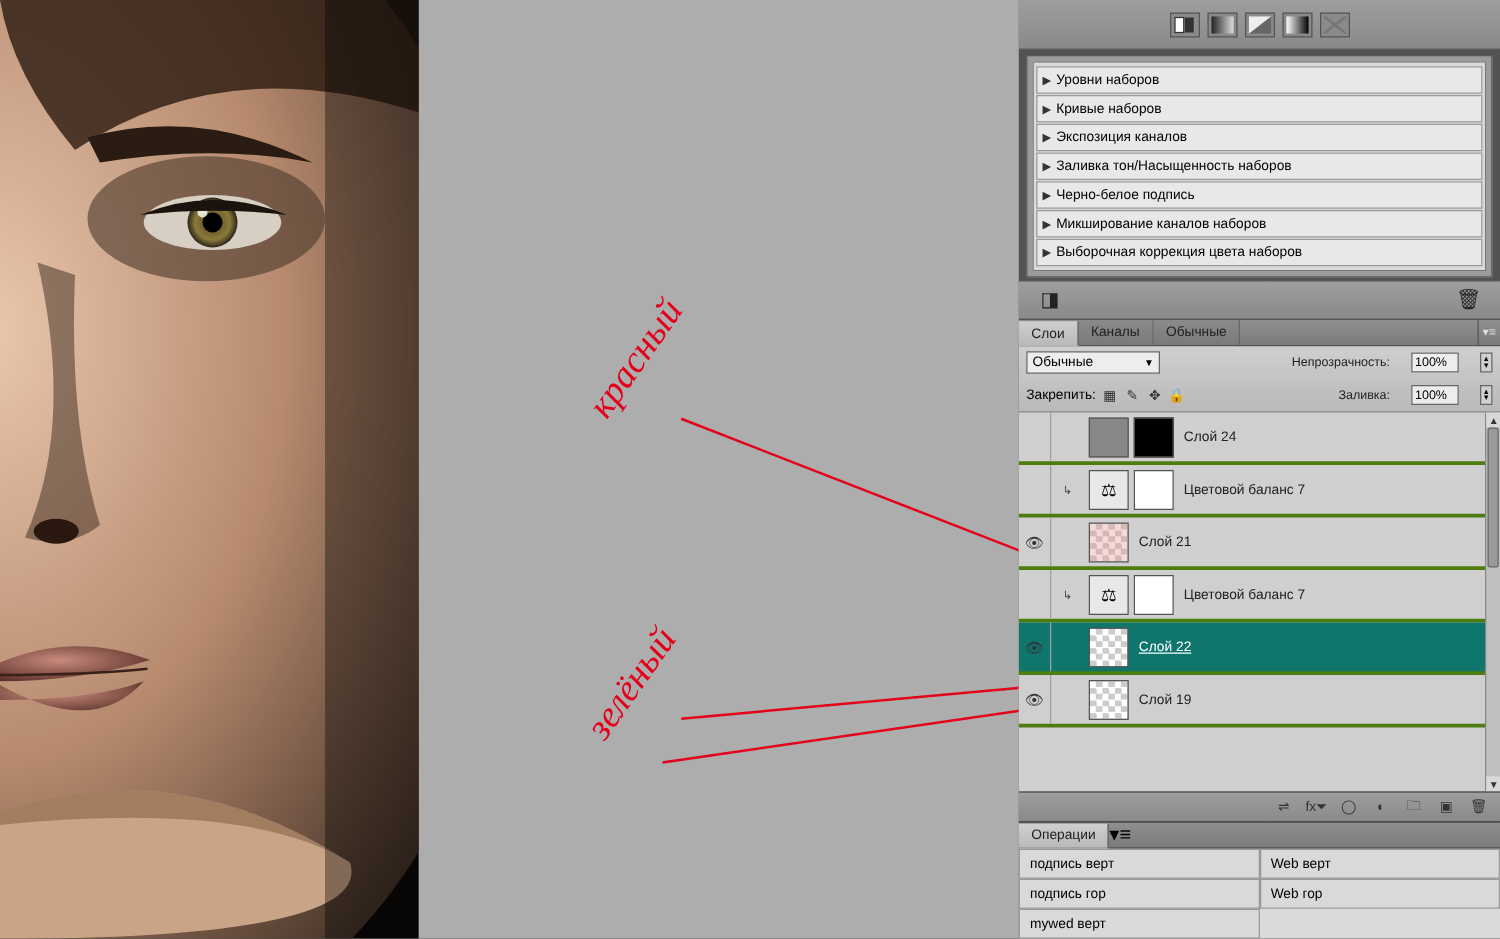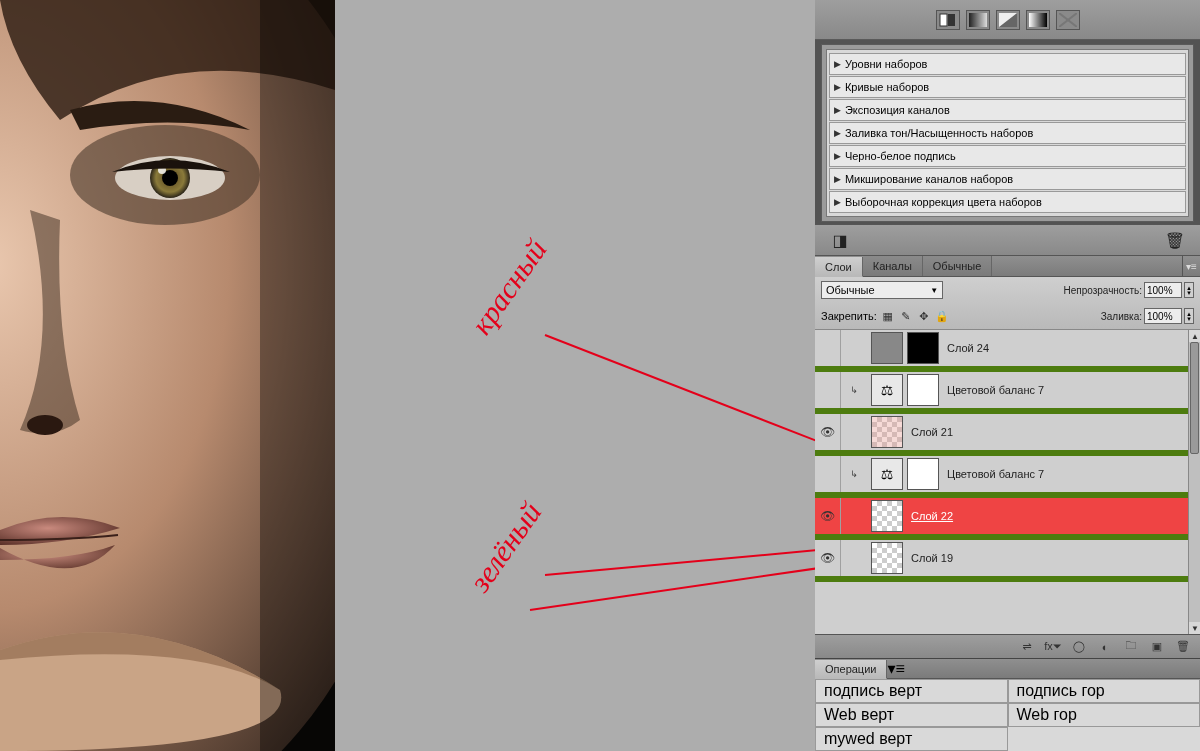--- a/index.html
+++ b/index.html
@@ -27,37 +27,37 @@
   .tabs { display:flex; background: linear-gradient(#8f8f8f,#7b7b7b); border-bottom:1px solid #555; }
   .tab { padding:4px 10px 3px 10px; font-size:11px; color:#222; border-right:1px solid #666; background:linear-gradient(#8a8a8a,#7a7a7a); cursor:pointer;}
   .tab.active { background: linear-gradient(#cfcfcf,#b9b9b9); border-bottom:1px solid #b9b9b9; position:relative; top:1px;}
   .tabs .menu { margin-left:auto; width:18px; display:flex; align-items:center; justify-content:center; color:#ddd; font-size:10px; cursor:pointer; border-left:1px solid #555;}
 
   .layers-opts { background: linear-gradient(#cfcfcf,#b9b9b9); }
   .row1, .row2 { display:flex; align-items:center; height:26px; padding:0 6px; font-size:11px; gap:4px; }
   .selectbox { flex:1; max-width:150px; background:#ededed; border:1px solid #666; height:18px; display:flex; align-items:center; padding:0 4px; cursor:pointer; justify-content:space-between;}
   .selectbox .caret { font-size:8px;}
   .spacer { flex:1; }
-  .numfield { display:flex; align-items:center; gap:2px; }
+  .numfield { display:flex; align-items:center; gap:17px; }
   .numfield .label { font-size:10px; color:#222;}
   .numfield .val { width:38px; height:16px; background:#ededed; border:1px solid #666; font-size:10px; display:flex; align-items:center; padding:0 2px;}
   .numfield .stepper { width:10px; height:16px; background:#d0d0d0; border:1px solid #666; font-size:7px; display:flex; flex-direction:column; align-items:center; justify-content:center; cursor:pointer; line-height:5px;}
   .lock-icons { display:flex; gap:4px; align-items:center;}
   .lock-icons span { width:14px; height:14px; display:flex; align-items:center; justify-content:center; font-size:11px; color:#333; cursor:pointer;}
 
   .layers-list { background:#cfcfcf; flex:1; overflow:hidden; position:relative; border-top:1px solid #888; }
   .layers-list .scroller { position:absolute; top:0; bottom:0; left:0; right:12px; overflow-y:auto;}
   .layers-list .scrollbar { position:absolute; right:0; top:0; bottom:0; width:12px; background:#bfbfbf; border-left:1px solid #888;}
   .layers-list .scrollbar .arrow { width:12px; height:12px; background:#d8d8d8; font-size:8px; display:flex; align-items:center; justify-content:center; color:#333;}
   .layers-list .scrollbar .track { position:absolute; top:12px; bottom:12px; left:0; right:0;}
   .layers-list .scrollbar .thumb { position:absolute; top:0; height:40%; left:1px; right:1px; background:#9a9a9a; border:1px solid #666; border-radius:2px;}
   .layers-list .scrollbar .arrow.bottom { position:absolute; bottom:0;}
 
-  .layer { display:flex; align-items:center; height:42px; border-bottom:6px solid #4d7c0f; padding-right:18px; }
-  .layer.selected { background:#ef4444; color:#fff; }
+  .layer { display:flex; align-items:center; height:42px; border-bottom:3px solid #4d7c0f; padding-right:18px; }
+  .layer.selected { background:#0f766e; color:#fff; }
   .layer.selected .lname { color:#fff; text-decoration:underline; }
   .layer .vis { width:26px; height:100%; border-right:1px solid #a0a0a0; display:flex; align-items:center; justify-content:center; cursor:pointer;}
   .layer .vis.eye::before { content:"👁"; font-size:12px; color:#333;}
   .layer .link { width:26px; height:100%; display:flex; align-items:center; justify-content:center; font-size:9px; color:#444;}
   .layer .thumbs { display:flex; gap:4px; padding:0 4px; align-items:center;}
   .layer .thumb { width:32px; height:32px; border:1px solid #555; background:#ddd; position:relative; overflow:hidden;}
   .layer .thumb.mask { background:#fff; }
   .layer .thumb.black { background:#000; }
   .layer .thumb.checker { background:
     repeating-conic-gradient(#ccc 0% 25%, #fff 0% 50%) 0 0/10px 10px; }
@@ -68,21 +68,21 @@
   .layer .lname { font-size:11px; color:#222; padding-left:4px;}
   .layer.underlined .lname { }
 
   .layers-footer { height:24px; background: linear-gradient(#9e9e9e,#898989); border-top:1px solid #555; display:flex; align-items:center; justify-content:flex-end; gap:8px; padding:0 8px;}
   .layers-footer .ficn { width:18px; height:16px; display:flex; align-items:center; justify-content:center; font-size:11px; color:#333; cursor:pointer;}
 
   
   .ops-tabs { display:flex; background: linear-gradient(#8f8f8f,#7b7b7b); border-bottom:1px solid #555; border-top:1px solid #444;}
   .ops-tabs .tab { padding:3px 10px;}
   .ops-grid { background:#d9d9d9; height:72px; display:grid; grid-template-columns:1fr 1fr; grid-auto-rows:24px;}
-  .ops-grid .cell { border:1px solid #999; padding:0 8px; font-size:16px; display:flex; align-items:center; cursor:pointer;}
+  .ops-grid .cell { border:1px solid #999; padding:0 8px; font-size:11px; display:flex; align-items:center; cursor:pointer;}
 
   
   .annotation-layer { position:absolute; left:0; top:0; right:0; bottom:0; pointer-events:none; }
   .handwriting { position:absolute; font-family: 'Segoe Script', 'Comic Sans MS', cursive; color:#e4001a; transform:rotate(-55deg); font-size:30px; font-style:italic; }
   .arrow-svg { position:absolute; overflow:visible; }
 
 </style>
 </head>
 <body>
 
@@ -360,20 +360,20 @@
       <div class="ficn">▣</div>
       <div class="ficn">🗑</div>
     </div>
 
     <div class="ops-tabs">
       <div class="tab active">Операции</div>
       <div class="menu">▾≡</div>
     </div>
     <div class="ops-grid">
       <div class="cell">подпись верт</div>
+      <div class="cell">Web верт</div>
       <div class="cell">подпись гор</div>
-      <div class="cell">Web верт</div>
       <div class="cell">Web гор</div>
       <div class="cell">mywed верт</div>
     </div>
 
   </div>
 </div>
 
 </body></html>

